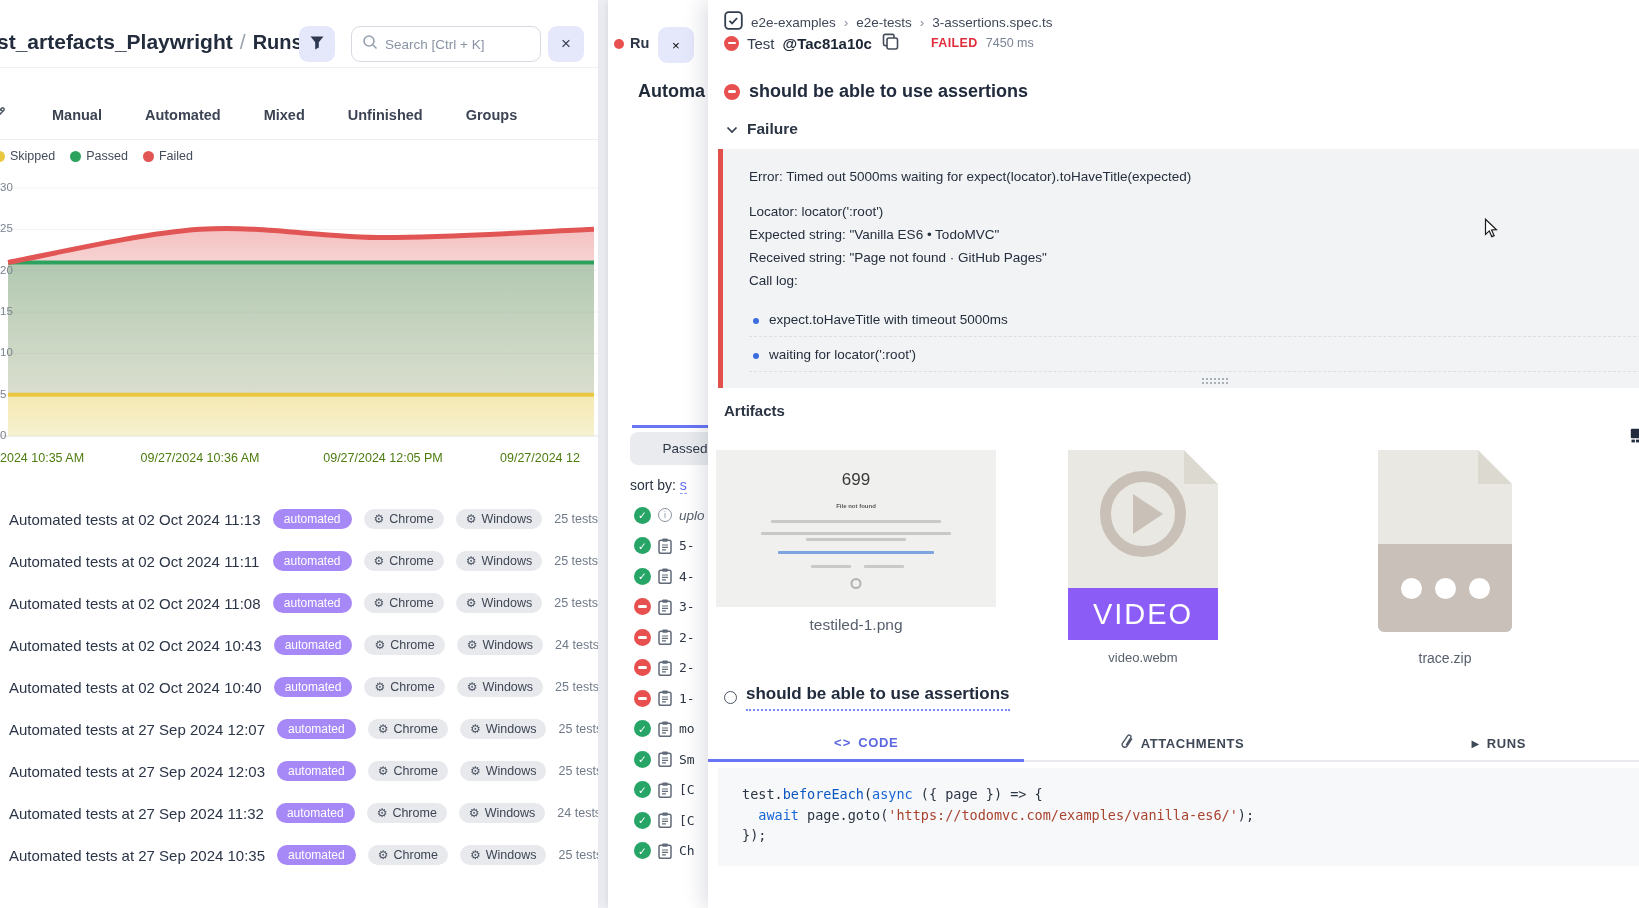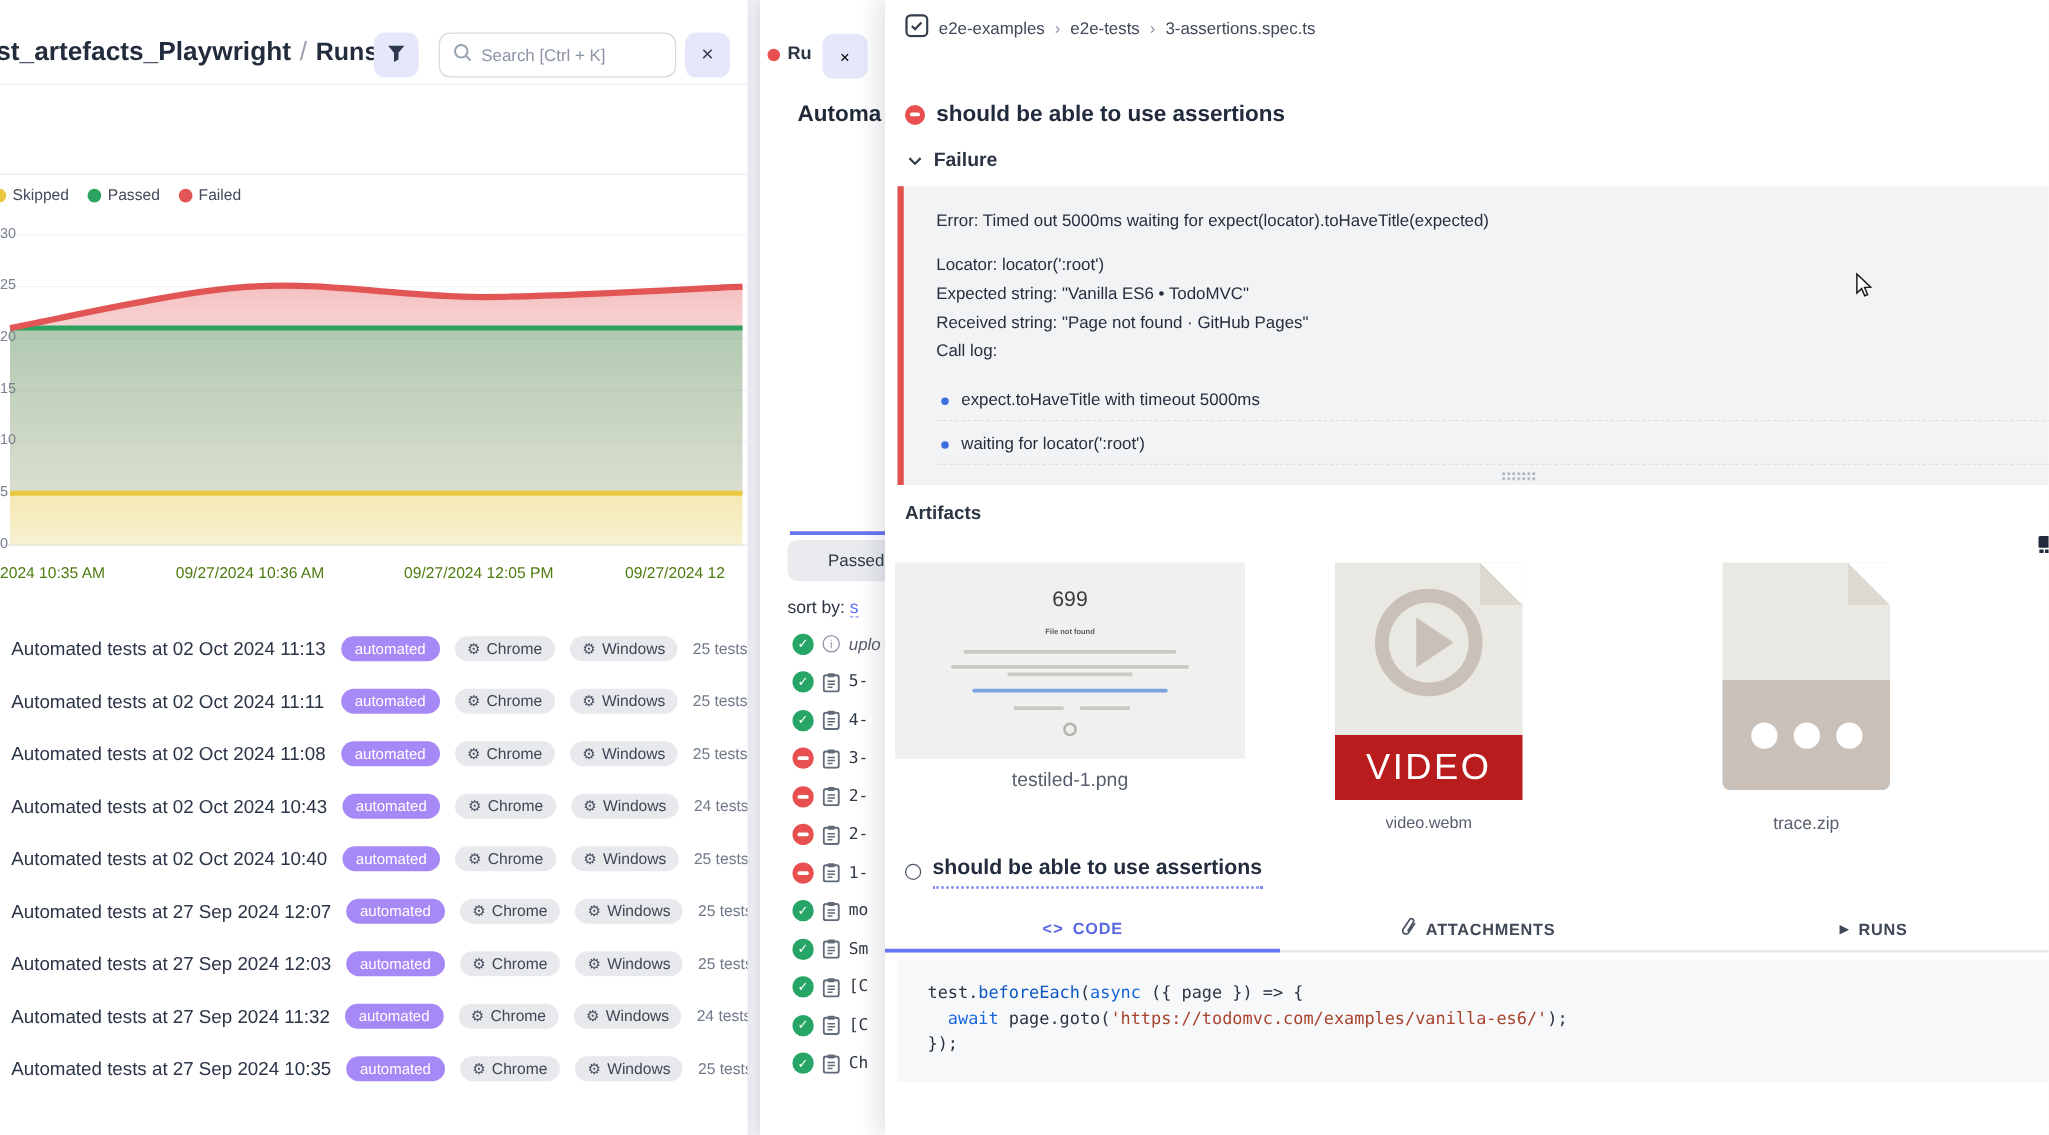--- a/index.html
+++ b/index.html
@@ -106,21 +106,21 @@
   .t404-octo { position:absolute; left:50%; transform:translateX(-50%); top:128px; width:11px; height:11px; border-radius:50%; border:2px solid #b3b3b0; }
   .caption { position:absolute; text-align:center; color:#58606d; cursor:pointer; }
   .cap-img { left:8px; width:280px; top:168px; font-size:15.5px; }
   .cap-video { left:360px; width:150px; top:202px; font-size:13px; }
   .cap-trace { left:670px; width:134px; top:202px; font-size:14px; }
   .file-page { position:absolute; background:#eae8e2; cursor:pointer; }
   .file-page::after { content:""; position:absolute; top:0; right:0; border-top:34px solid #fff; border-left:34px solid #dcd9d0; }
   .video-page { left:360px; top:2px; width:150px; height:190px; }
   .play-ring { position:absolute; left:50%; top:64px; transform:translate(-50%,-50%); width:86px; height:86px; border:11px solid #c9c1b8; border-radius:50%; }
   .play-tri { position:absolute; left:53%; top:64px; transform:translate(-50%,-50%); width:0; height:0; border-left:30px solid #c9c1b8; border-top:20px solid transparent; border-bottom:20px solid transparent; }
-  .video-band { position:absolute; left:0; right:0; bottom:0; height:52px; background:#b91c1c; color:#fff; display:flex; align-items:center; justify-content:center; font-size:29px; letter-spacing:2px; }
+  .video-band { position:absolute; left:0; right:0; bottom:0; height:52px; background:#8b5cf6; color:#fff; display:flex; align-items:center; justify-content:center; font-size:29px; letter-spacing:2px; }
   .trace-page { left:670px; top:2px; width:134px; height:182px; border-radius:0 0 6px 6px; }
   .trace-band { position:absolute; left:0; right:0; bottom:0; height:88px; background:#c9c0b9; border-radius:0 0 6px 6px; display:flex; align-items:center; justify-content:center; gap:13px; }
   .trace-band i { width:21px; height:21px; border-radius:50%; background:#fff; }
   .link-row { position:absolute; left:16px; top:684px; display:flex; align-items:center; gap:9px; }
   .circle-o { width:13px; height:13px; border:1.6px solid #4b5563; border-radius:50%; flex:0 0 auto; }
   .test-link { font-size:17px; font-weight:800; color:#222c3e; border-bottom:2px dotted #7b87f2; padding-bottom:5px; cursor:pointer; }
   .detail-tabs { position:absolute; left:0; right:0; top:726px; height:36px; display:flex; border-bottom:2px solid #e7e9ed; }
   .dtab { flex:1; display:flex; align-items:center; justify-content:center; gap:7px; font-size:13px; font-weight:700; letter-spacing:.6px; color:#3f4857; cursor:pointer; }
   .dtab.active { color:#5a67e0; border-bottom:3px solid #6875f5; margin-bottom:-2px; }
   .code-glyph { font-weight:800; font-size:13px; letter-spacing:1px; }
@@ -154,20 +154,33 @@
               <path d="M10.8 10.8 14.5 14.5" stroke="#98a1b0" stroke-width="1.6"></path>
             </svg>
         </span>
         <input type="text" placeholder="Search [Ctrl + K]" style="">
       </div>
       <button class="icon-btn lp-close">
           <span>×</span>
         </button>
     </div>
 
+    <div class="lp-tabs">
+      <span class="edit-partial">
+        <svg width="16" height="16" viewBox="0 0 16 16">
+            <path d="M2 14l2.8-.7 8-8a1.5 1.5 0 0 0-2.1-2.1l-8 8Z M9.5 4.5l2 2" stroke="#4b5563" fill="none" stroke-width="1.5"></path>
+          </svg>
+      </span>
+
+    <span class="lp-tab">Manual</span>
+        <span class="lp-tab">Automated</span>
+        <span class="lp-tab">Mixed</span>
+        <span class="lp-tab">Unfinished</span>
+        <span class="lp-tab">Groups</span>
+      </div>
     <div class="lp-divider"></div>
 
     <div class="legend">
 
         <span class="legend-item">
           <i class="legend-dot dot-skipped"></i>
           <span>Skipped</span>
         </span>
 
         <span class="legend-item">
@@ -536,20 +549,35 @@
             <path d="M5.5 9.8l2.6 2.6 5-5.4" stroke="#333d4d" stroke-width="1.8" fill="none"></path>
           </svg>
       </span>
       <span class="crumb">e2e-examples</span>
       <span class="crumb-sep">›</span>
       <span class="crumb">e2e-tests</span>
       <span class="crumb-sep">›</span>
       <span class="crumb">3-assertions.spec.ts</span>
     </div>
 
+    <div class="test-row">
+      <i class="red-dot"></i>
+      <span class="test-word">Test</span>
+      <span class="test-id">@Tac81a10c</span>
+      <button class="copy-btn">
+        <span>
+          <svg width="17" height="17" viewBox="0 0 17 17">
+              <rect x="5" y="5" width="10.5" height="11" rx="2" fill="none" stroke="#434c5a" stroke-width="1.6"></rect>
+              <path d="M12 5V3a1.6 1.6 0 0 0-1.6-1.6H3.1A1.6 1.6 0 0 0 1.5 3v8a1.6 1.6 0 0 0 1.6 1.6H5" fill="none" stroke="#434c5a" stroke-width="1.6"></path>
+            </svg>
+        </span>
+      </button>
+      <span class="failed-text">FAILED</span>
+      <span class="duration">7450 ms</span>
+    </div>
 
     <div class="title-row">
       <i class="red-dot"></i>
       <h1 class="detail-title">should be able to use assertions</h1>
     </div>
 
     <div class="failure-head">
       <span>
         <svg width="12" height="8" viewBox="0 0 12 8">
             <path d="M1.5 1.5 6 6l4.5-4.5" fill="none" stroke="#333c4b" stroke-width="1.7"></path>

